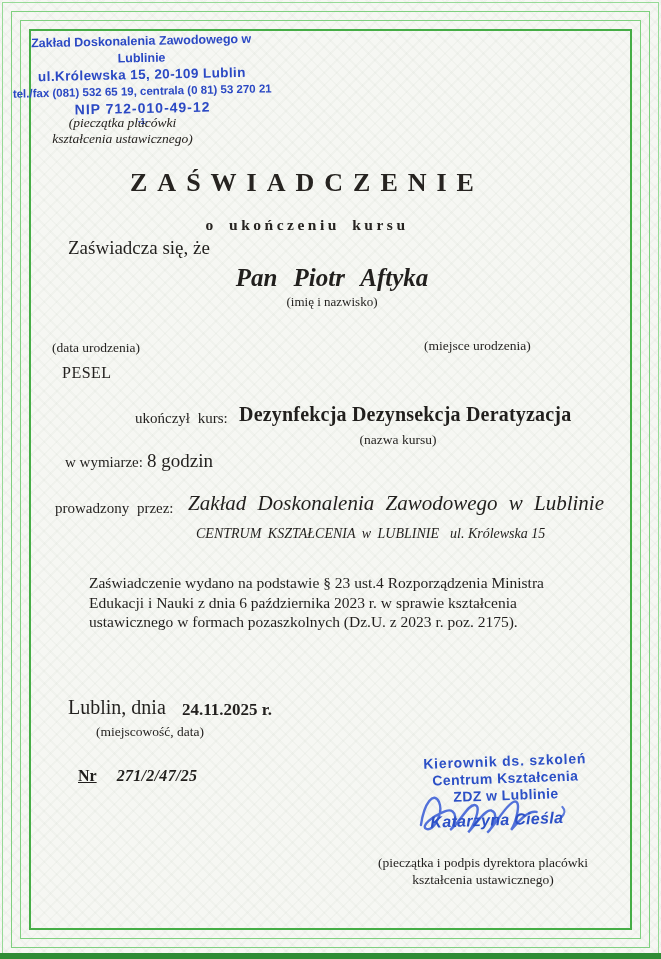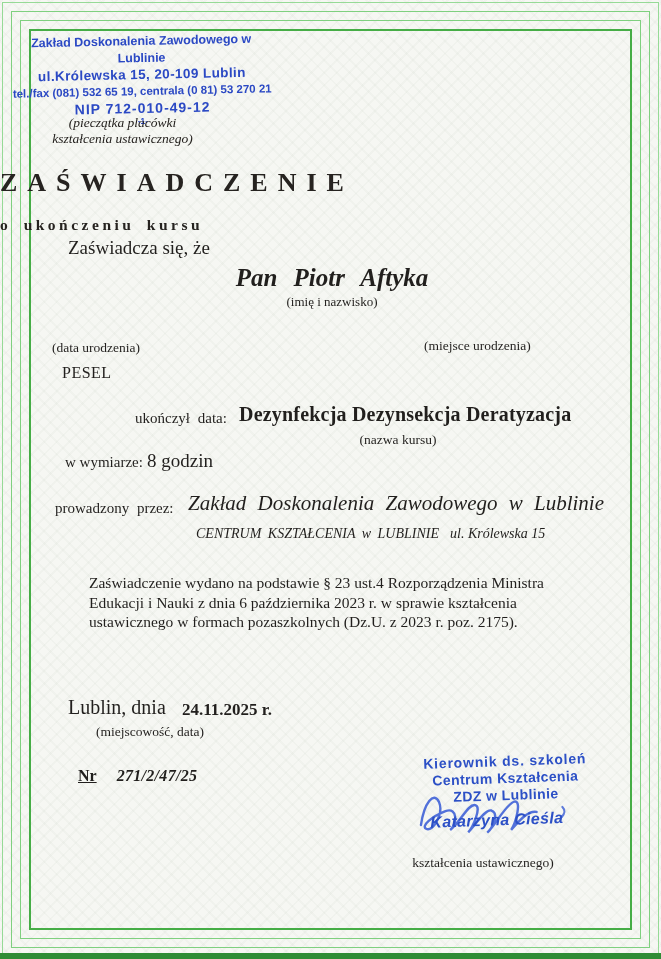--- a/index.html
+++ b/index.html
@@ -41,21 +41,21 @@
   .stamp-top .l5{font-size:8.5px;font-weight:bold;line-height:1;}
 
   .stamp-top-caption{
     left:25px;top:115px;width:195px;
     text-align:center;
     font-style:italic;font-size:13.5px;line-height:1.18;
     color:#24211e;
   }
 
   
-  .title-block{left:0;top:169px;width:614px;text-align:left;}
+  .title-block{left:0;top:169px;width:614px;text-align:center;}
   .title-main{
     font-size:26px;font-weight:bold;letter-spacing:10px;
     margin:0;line-height:1.1;color:#262320;
   }
   .title-sub{
     font-size:15.5px;font-weight:bold;letter-spacing:3.5px;word-spacing:5px;
     margin-top:18px;color:#262320;
   }
 
   .intro{left:68px;top:237px;font-size:19px;}
@@ -144,21 +144,21 @@
 
   <div class="abs name-block">
     <div class="person-name">Pan Piotr Aftyka</div>
     <div class="person-caption">(imię i nazwisko)</div>
   </div>
 
   <div class="abs lbl birth-date-label">(data urodzenia)</div>
   <div class="abs lbl birth-place-label">(miejsce urodzenia)</div>
   <div class="abs pesel">PESEL</div>
 
-  <div class="abs course-prefix">ukończył data:</div>
+  <div class="abs course-prefix">ukończył kurs:</div>
   <div class="abs course-name">Dezynfekcja Dezynsekcja Deratyzacja</div>
   <div class="abs course-caption">(nazwa kursu)</div>
 
   <div class="abs duration-label">w wymiarze:</div>
   <div class="abs duration-value">8 godzin</div>
 
   <div class="abs provider-label">prowadzony przez:</div>
   <div class="abs provider-name">Zakład Doskonalenia Zawodowego w Lublinie</div>
   <div class="abs provider-detail">CENTRUM KSZTAŁCENIA w LUBLINIE</div>
   <div class="abs provider-address">ul. Królewska 15</div>
@@ -181,16 +181,17 @@
       <path d="M6,44 C10,22 20,10 25,22 C29,33 18,52 11,48 C6,45 17,36 31,31
                C44,27 42,45 35,50 C46,42 54,24 61,26 C68,28 57,49 53,53
                C61,45 71,30 77,32 C85,35 77,50 72,54 C80,47 92,26 100,24
                C108,22 101,45 96,52 C104,44 113,33 122,35" fill="none" stroke="#3b5ed6" stroke-width="2.4" stroke-linecap="round" opacity="0.88"></path>
       <path d="M148,31 C151,34 150,38 147,41" fill="none" stroke="#3b5ed6" stroke-width="2.2" stroke-linecap="round" opacity="0.8"></path>
     </svg>
     <div class="signature-name">Katarzyna Cieśla</div>
   </div>
 
   <div class="abs stamp-bottom-caption">
+    <div>(pieczątka i podpis dyrektora placówki</div>
     <div>kształcenia ustawicznego)</div>
   </div>
 
 </div>
 
 </body></html>

